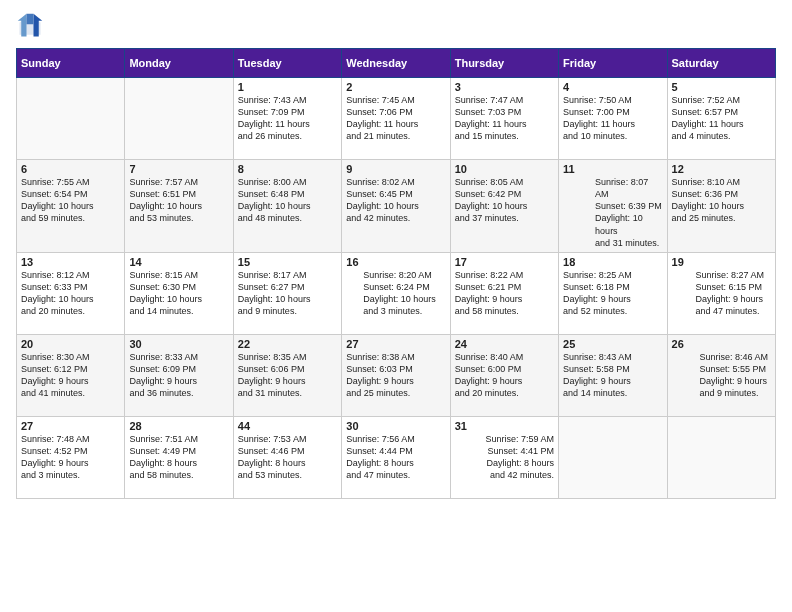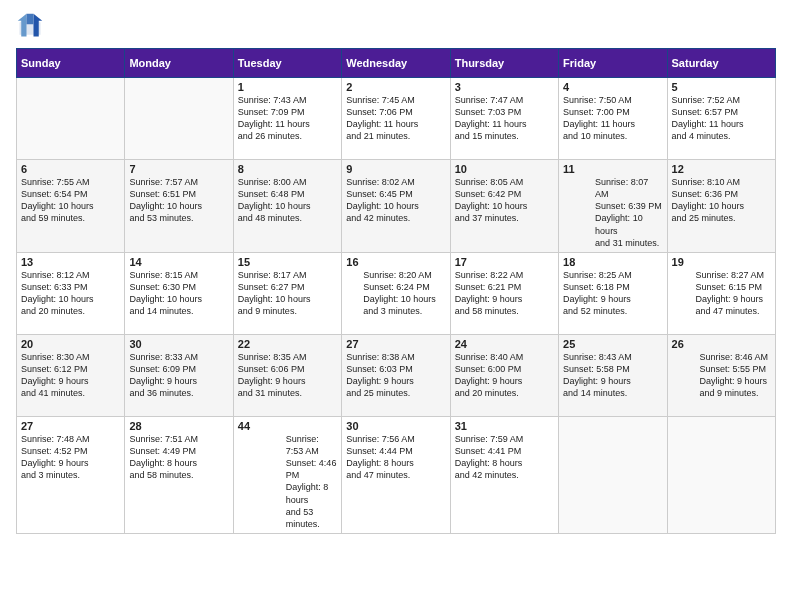--- a/index.html
+++ b/index.html
@@ -329,35 +329,35 @@
           </td>
           <td>
             <span class="day-num">28</span>
             <div class="day-info" style="white-space: pre-line;">Sunrise: 7:51 AM
 Sunset: 4:49 PM
 Daylight: 8 hours
 and 58 minutes.</div>
           </td>
           <td>
             <span class="day-num">44</span>
-            <div class="day-info" style="white-space: pre-line; margin-left: 48px;">Sunrise: 7:53 AM
+            <div class="day-info" style="white-space: pre-line;">Sunrise: 7:53 AM
 Sunset: 4:46 PM
 Daylight: 8 hours
 and 53 minutes.</div>
           </td>
           <td>
             <span class="day-num">30</span>
             <div class="day-info" style="white-space: pre-line;">Sunrise: 7:56 AM
 Sunset: 4:44 PM
 Daylight: 8 hours
 and 47 minutes.</div>
           </td>
           <td>
             <span class="day-num">31</span>
-            <div class="day-info" style="white-space: pre-line;">Sunrise: 7:59 AM
+            <div class="day-info" style="white-space: pre-line; text-align: right;">Sunrise: 7:59 AM
 Sunset: 4:41 PM
 Daylight: 8 hours
 and 42 minutes.</div>
           </td>
           <td class="empty"></td>
           <td class="empty"></td>
         </tr>
       </tbody>
   </table>
 </div>

